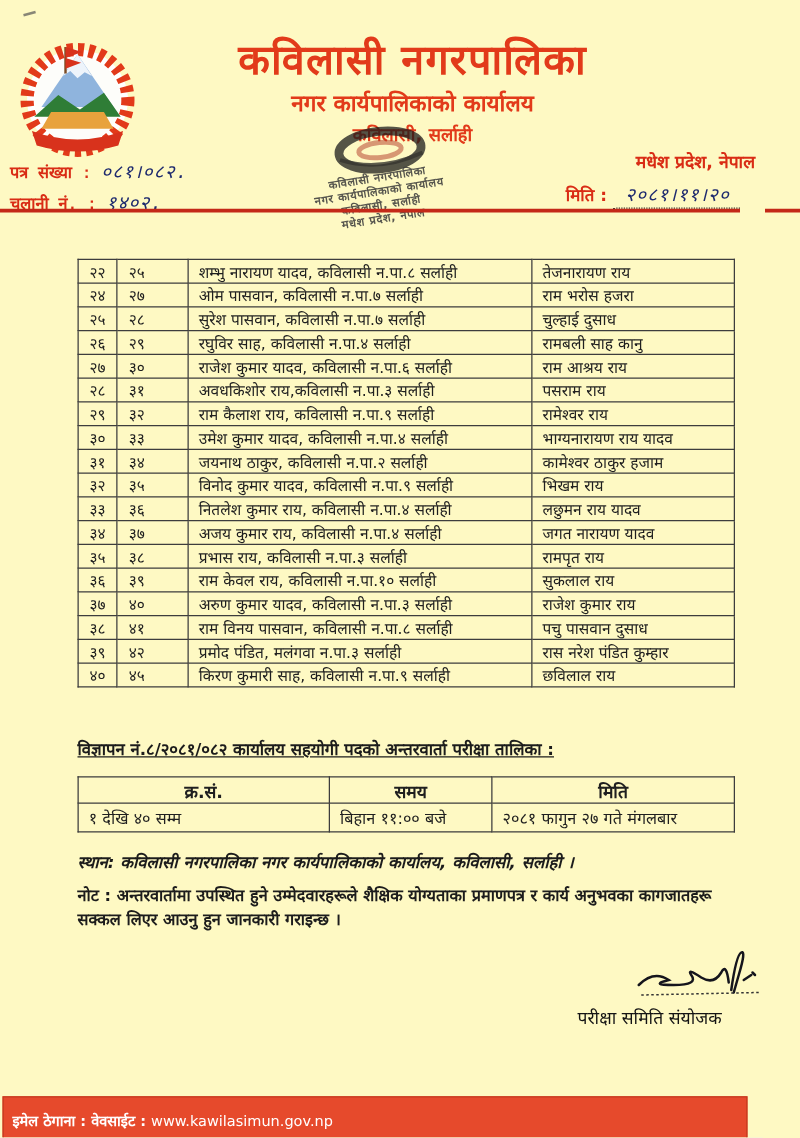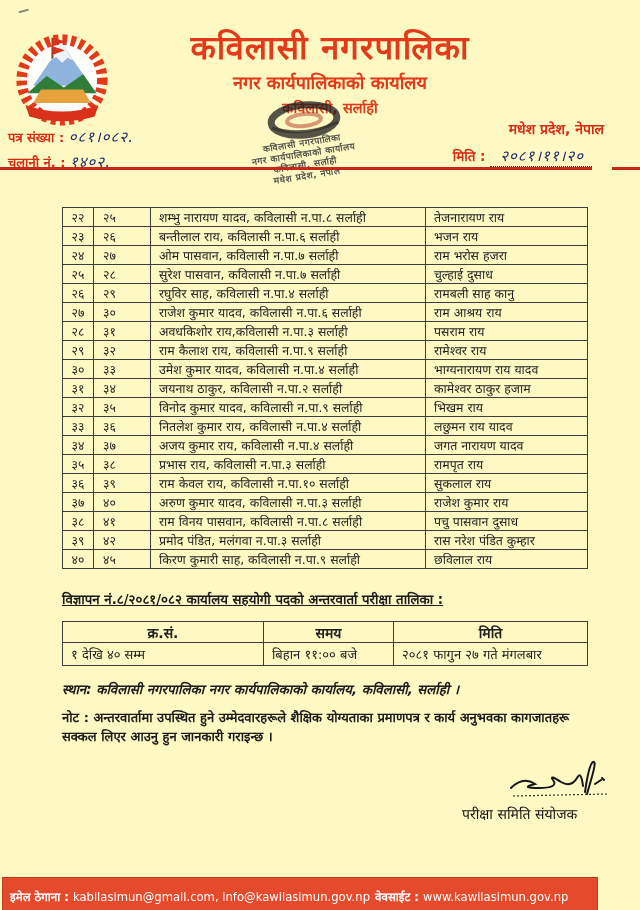--- a/index.html
+++ b/index.html
@@ -9,21 +9,21 @@
 
   
   .emblem { position:absolute; left:14px; top:26px; width:96px; height:104px; }
   .title-main { position:absolute; left:120px; top:24px; width:420px; text-align:center;
      color:#e23a1a; font-size:33px; font-weight:bold; letter-spacing:1px; }
   .title-sub { position:absolute; left:120px; top:70px; width:420px; text-align:center;
      color:#e23a1a; font-size:18px; font-weight:bold; }
   .title-loc { position:absolute; left:120px; top:97px; width:420px; text-align:center;
      color:#e23a1a; font-size:14.5px; font-weight:bold; }
 
-  .ref-row { position:absolute; left:8px; font-size:13px; color:#d92c15; font-weight:bold; white-space:nowrap; }
+  .ref-row { position:absolute; left:8px; font-size:13px; color:#d92c15; font-weight:bold; white-space:nowrap;font-family:Liberation Mono, monospace; }
   .ref-letter { top:126px; } .ref-chalani { top:151px; }
   .hand { color:#1e2a6e; font-weight:normal; font-size:15px; font-style:italic; letter-spacing:1px; }
 
   .province { position:absolute; right:36px; top:119px; color:#d92c15; font-size:14px; font-weight:bold; }
   .date-row { position:absolute; right:48px; top:145px; color:#d92c15; font-size:13.5px; font-weight:bold; white-space:nowrap;padding-left:20px; }
   .date-row .hand { border-bottom:1.6px dotted #333; padding:0 8px 1px 10px; }
 
   .redline  { position:absolute; left:0; top:167px; width:592px; height:3px; background:#c42918; }
   .redline2 { position:absolute; left:612px; top:167px; width:28px; height:3px; background:#c42918; }
 
@@ -131,26 +131,20 @@
         <col style="width:57px">
         <col style="width:275px">
         <col style="width:162px">
       </colgroup>
     <tbody>
         <tr>
           <td class="c-sn">२२</td>
           <td class="c-roll">२५</td>
           <td class="c-name">शम्भु नारायण यादव, कविलासी न.पा.८ सर्लाही</td>
           <td class="c-father">तेजनारायण राय</td>
-        </tr>
-        <tr>
-          <td class="c-sn">२३</td>
-          <td class="c-roll">२६</td>
-          <td class="c-name">बन्तीलाल राय, कविलासी न.पा.६ सर्लाही</td>
-          <td class="c-father">भजन राय</td>
         </tr>
         <tr>
           <td class="c-sn">२४</td>
           <td class="c-roll">२७</td>
           <td class="c-name">ओम पासवान, कविलासी न.पा.७ सर्लाही</td>
           <td class="c-father">राम भरोस हजरा</td>
         </tr>
         <tr>
           <td class="c-sn">२५</td>
           <td class="c-roll">२८</td>
@@ -278,18 +272,17 @@
   <div class="note">नोट : अन्तरवार्तामा उपस्थित हुने उम्मेदवारहरूले शैक्षिक योग्यताका प्रमाणपत्र र कार्य अनुभवका कागजातहरू सक्कल लिएर आउनु हुन जानकारी गराइन्छ ।</div>
 
   <svg class="sig-scribble" viewBox="0 0 110 48">
     <path d="M6 30 Q18 18 30 26 Q14 30 34 30 Q54 30 48 22 Q44 16 56 24 Q66 30 72 20 Q76 12 78 28 M80 34 Q84 6 88 4 Q92 2 86 22 L82 36 M90 26 l6 -4 M97 20 l2 2" fill="none" stroke="#15151c" stroke-width="2" stroke-linecap="round"></path>
     <line x1="8" y1="38" x2="102" y2="36" stroke="#333" stroke-width="1.2" stroke-dasharray="2 2"></line>
   </svg>
   <div class="sig-title">परीक्षा समिति संयोजक</div>
 
   <div class="footer-bar">
     <b>इमेल ठेगाना :</b>
-    <span>kabilasimun@gmail.com, info@kawilasimun.gov.np</span>
     <b>वेवसाईट :</b>
     <span>www.kawilasimun.gov.np</span>
   </div>
 
 </div>
 
 </body></html>

